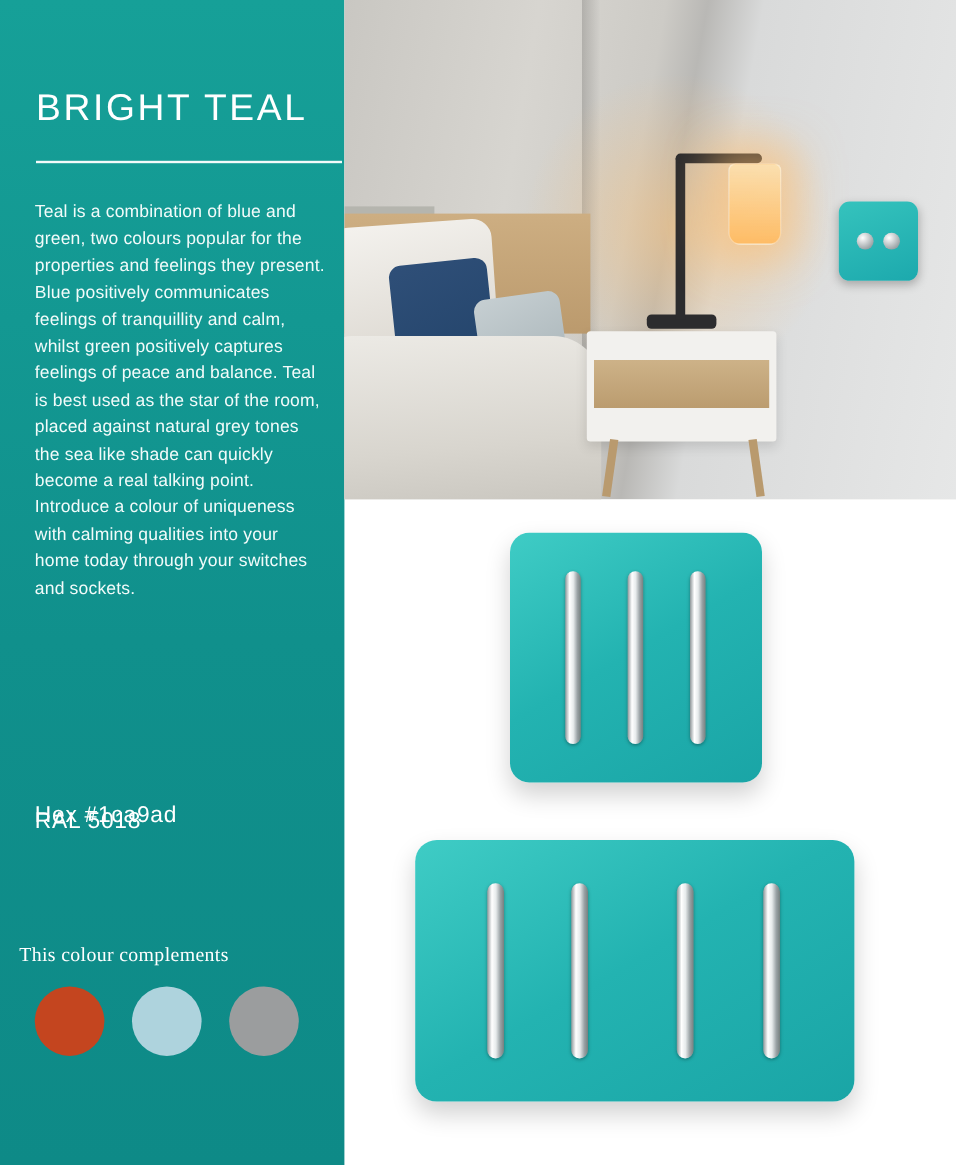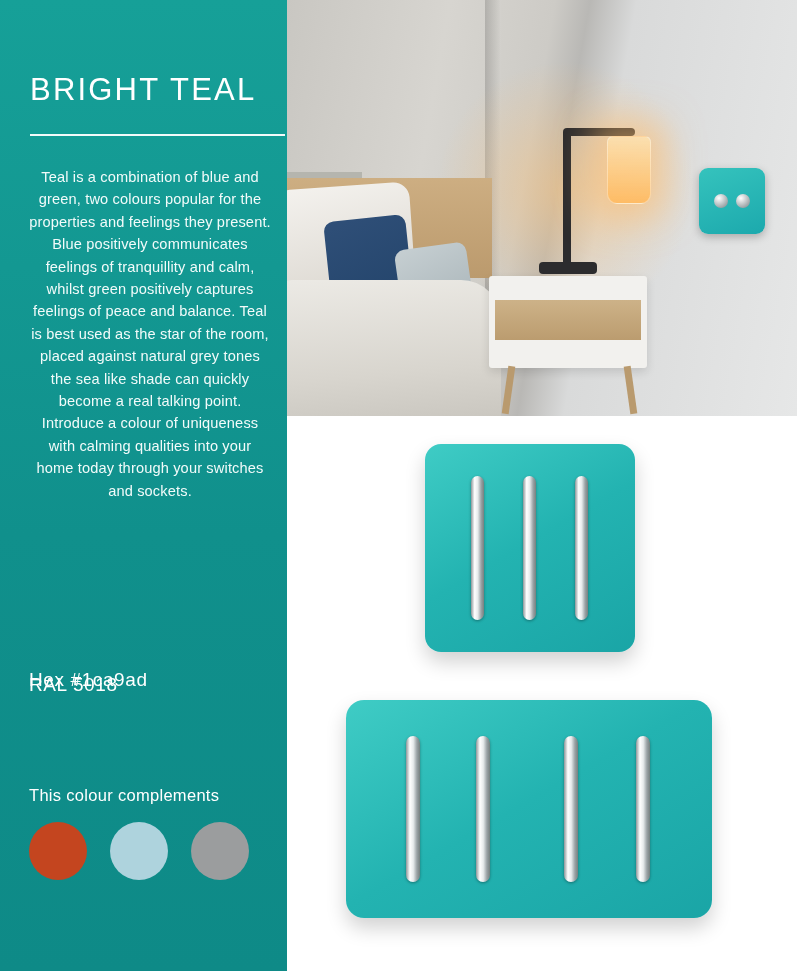--- a/index.html
+++ b/index.html
@@ -48,39 +48,39 @@
   }
   .sidebar-body {
     position: absolute;
     left: 29px;
     top: 166px;
     width: 242px;
     font-size: 14.6px;
     line-height: 22.4px;
     color: #f2fbfa;
     letter-spacing: .15px;
-    text-align: center;
   }
   .spec {
     position: absolute;
     left: 29px;
     font-size: 19px;
     color: #ffffff;
     letter-spacing: .6px;
   }
   .spec.hex { top: 640px; margin-top: 29px; }
   .spec.ral { top: 674px; }
 
   .complements-label {
     position: absolute;
-    left: 29px;
+    left: 16px;
     top: 786px;
     font-size: 16.5px;
     color: #ffffff;
     letter-spacing: .3px;
+    font-family: Liberation Serif, serif;
   }
   .swatches {
     position: absolute;
     left: 29px;
     top: 822px;
     display: flex;
     gap: 23px;
   }
   .swatch {
     width: 58px;

